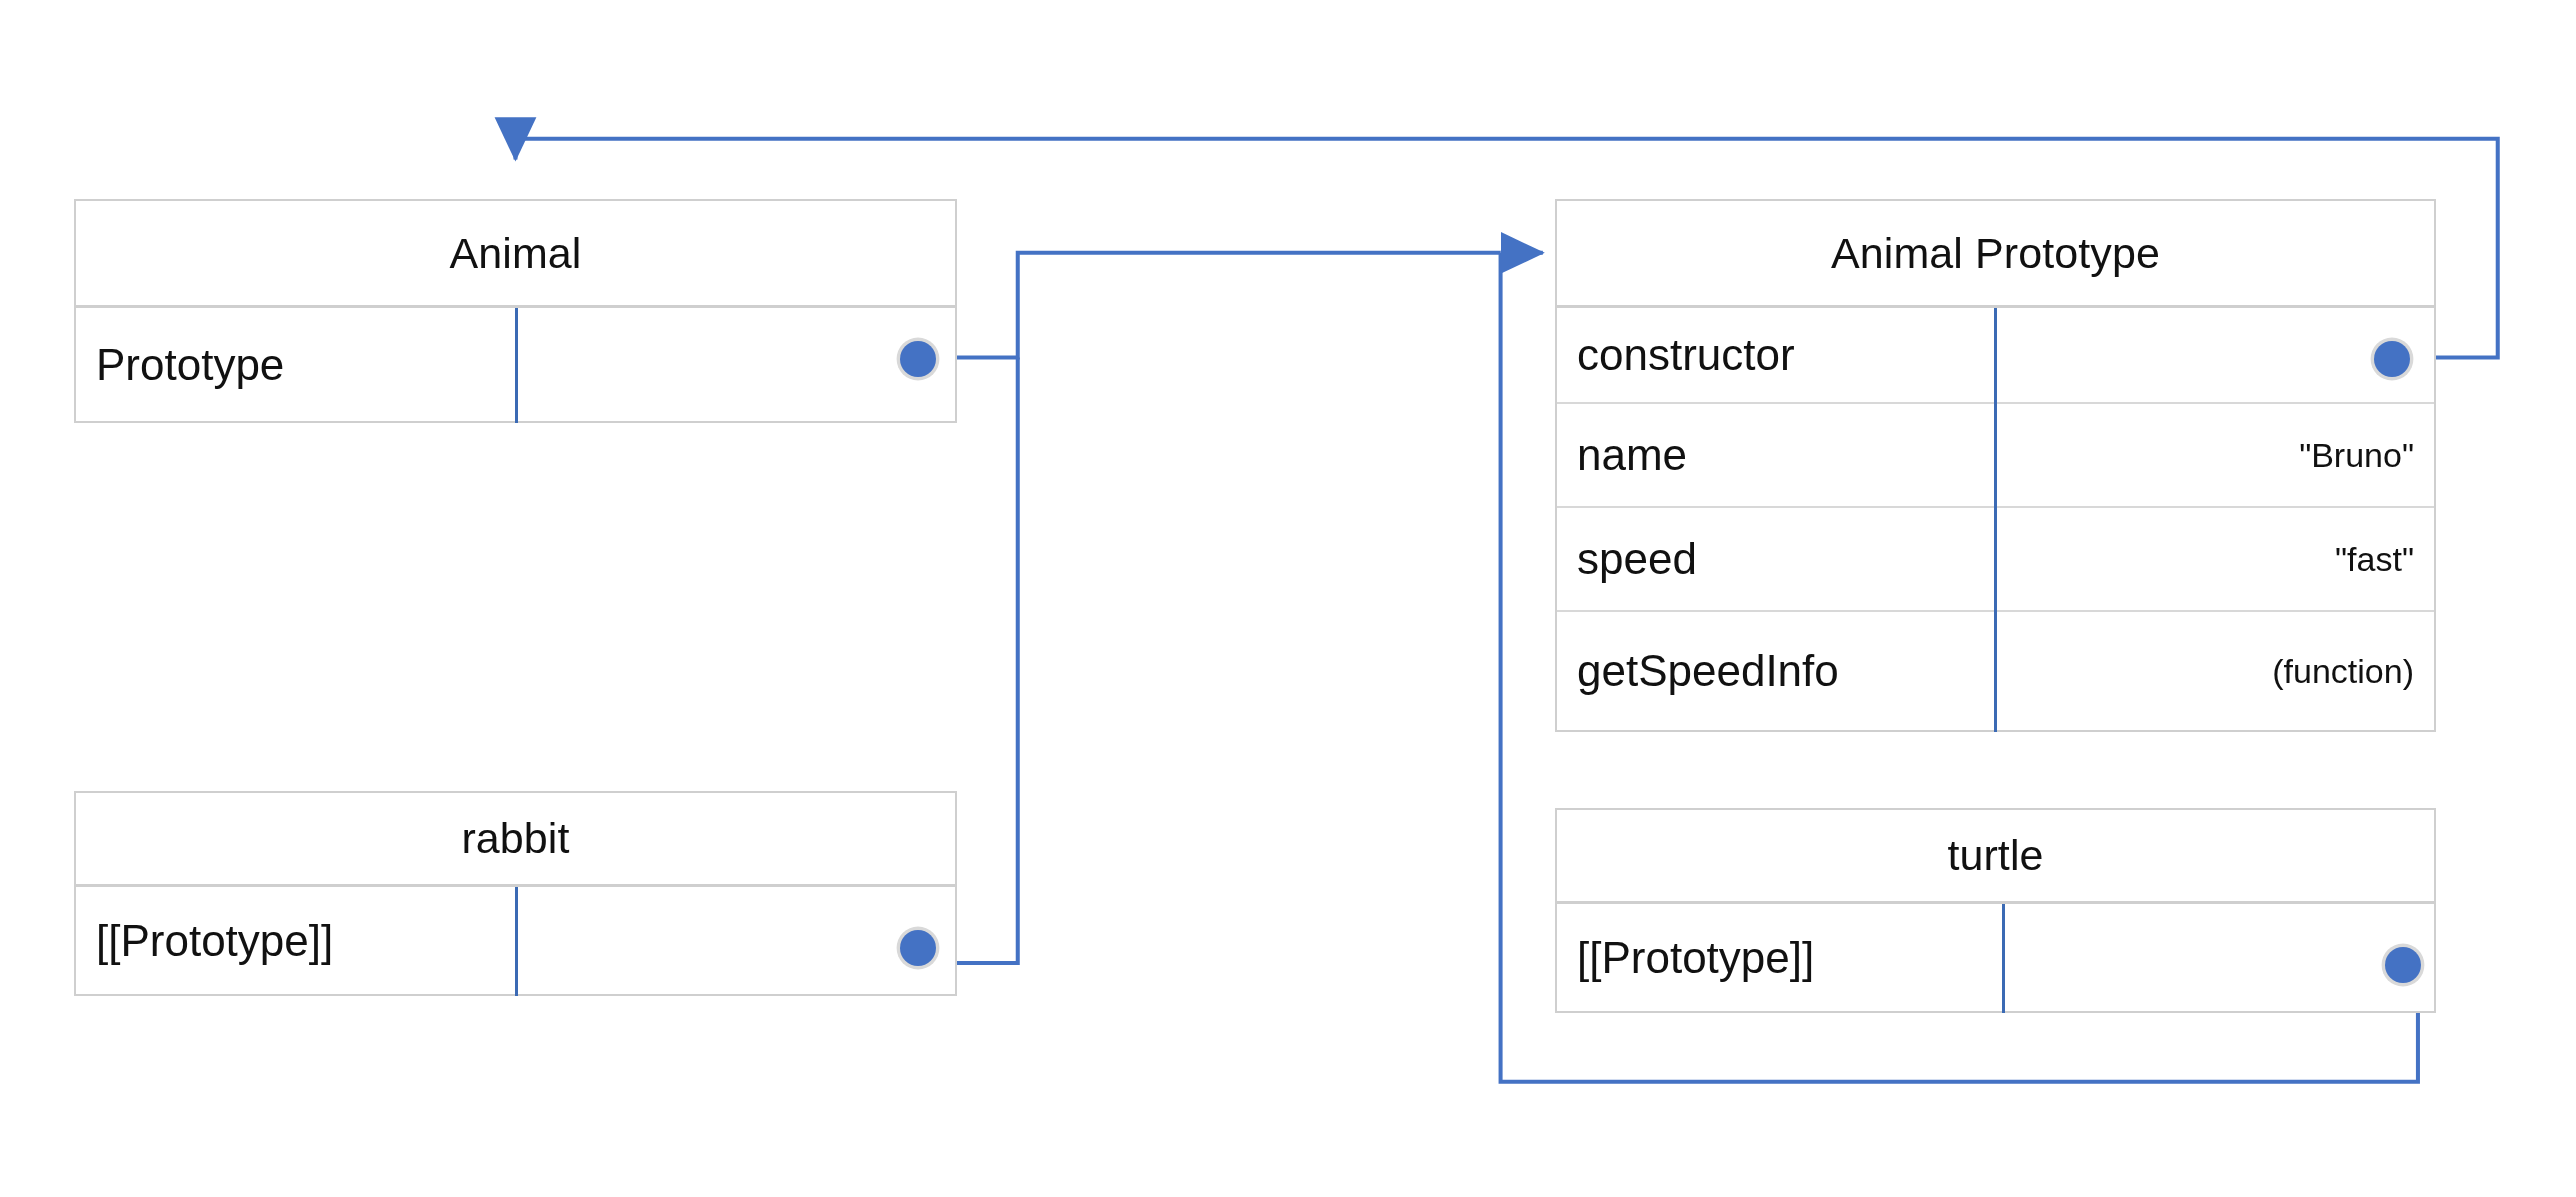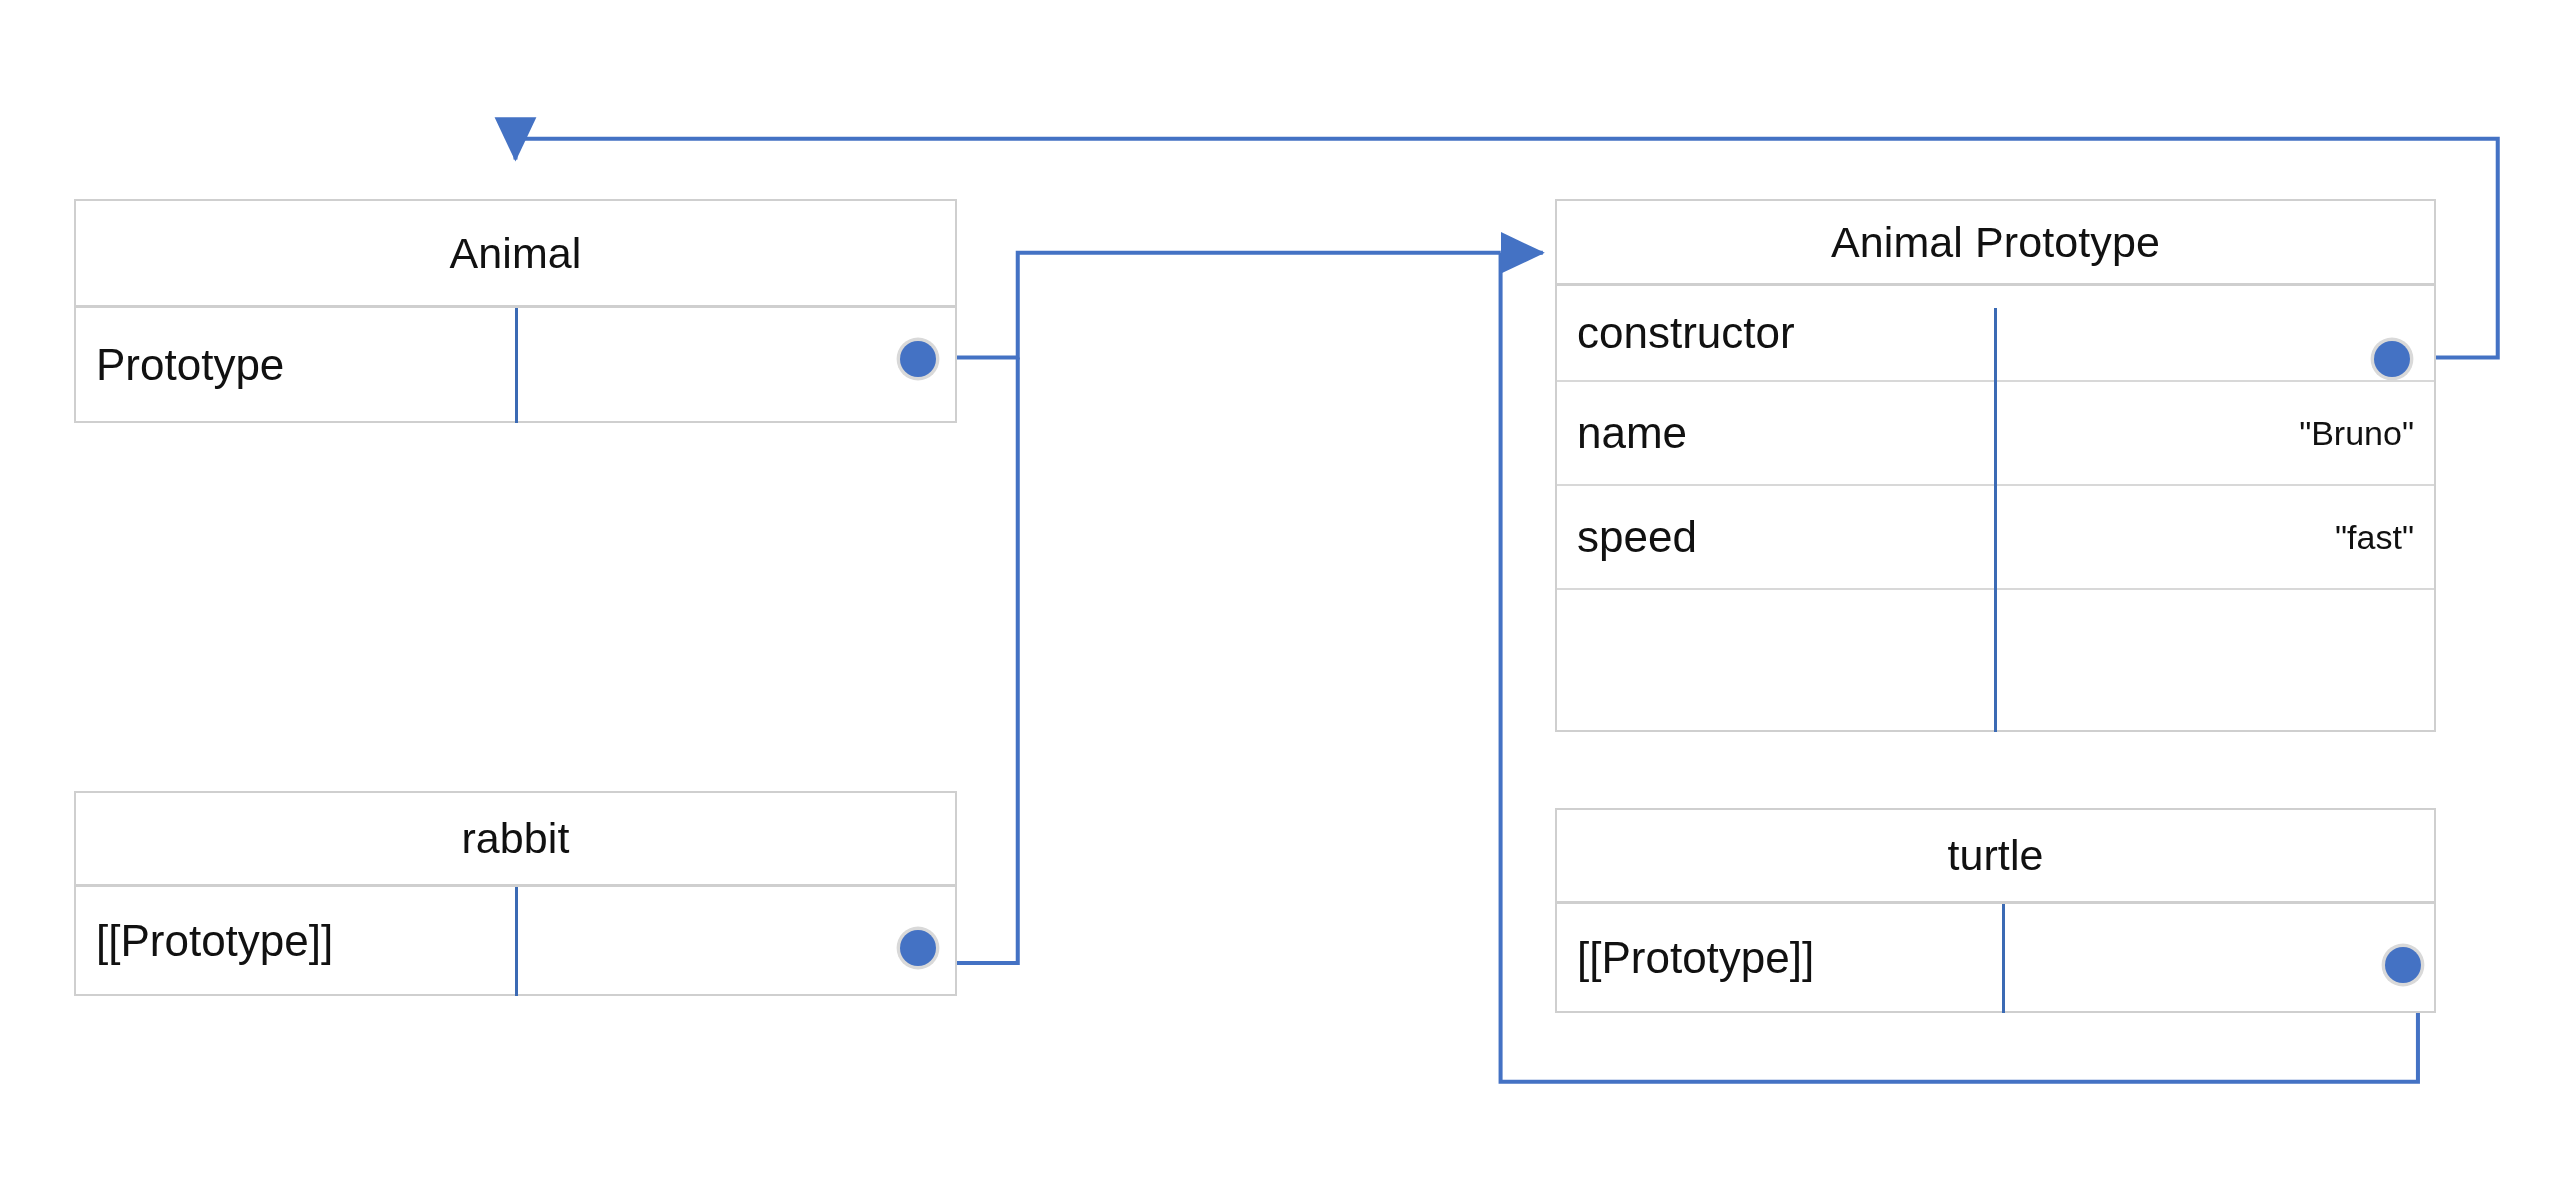--- a/index.html
+++ b/index.html
@@ -121,32 +121,36 @@
     <div class="obj-title" style="height:107px;">Animal</div>
     <div class="obj-row last" style="height:114px;">
       <span class="key">Prototype</span>
       <span class="val"></span>
     </div>
     <div class="vdivider" style="left:439px; top:107px; height:115px;"></div>
     <div class="refdot" style="left:824px; top:140px;"></div>
   </div>
 
   <div class="objbox" id="box-animal-prototype" style="left:1555px; top:199px; width:881px; height:533px;">
-    <div class="obj-title" style="height:85px;">Animal Prototype</div>
+    <div class="obj-title" style="height:107px;">Animal Prototype</div>
     <div class="obj-row" style="height:96px;">
       <span class="key">constructor</span>
       <span class="val"></span>
     </div>
     <div class="obj-row" style="height:104px;padding-left:12px;">
       <span class="key">name</span>
       <span class="val">"Bruno"</span>
     </div>
     <div class="obj-row" style="height:104px;">
       <span class="key">speed</span>
       <span class="val">"fast"</span>
+    </div>
+    <div class="obj-row last" style="height:118px;">
+      <span class="key">getSpeedInfo</span>
+      <span class="val">(function)</span>
     </div>
     <div class="vdivider" style="left:437px; top:107px; height:424px;"></div>
     <div class="refdot" style="left:817px; top:140px;"></div>
   </div>
 
   <div class="objbox" id="box-rabbit" style="left:74px; top:791px; width:883px; height:205px;">
     <div class="obj-title" style="height:94px;">rabbit</div>
     <div class="obj-row last" style="height:107px;">
       <span class="key">[[Prototype]]</span>
       <span class="val"></span>

